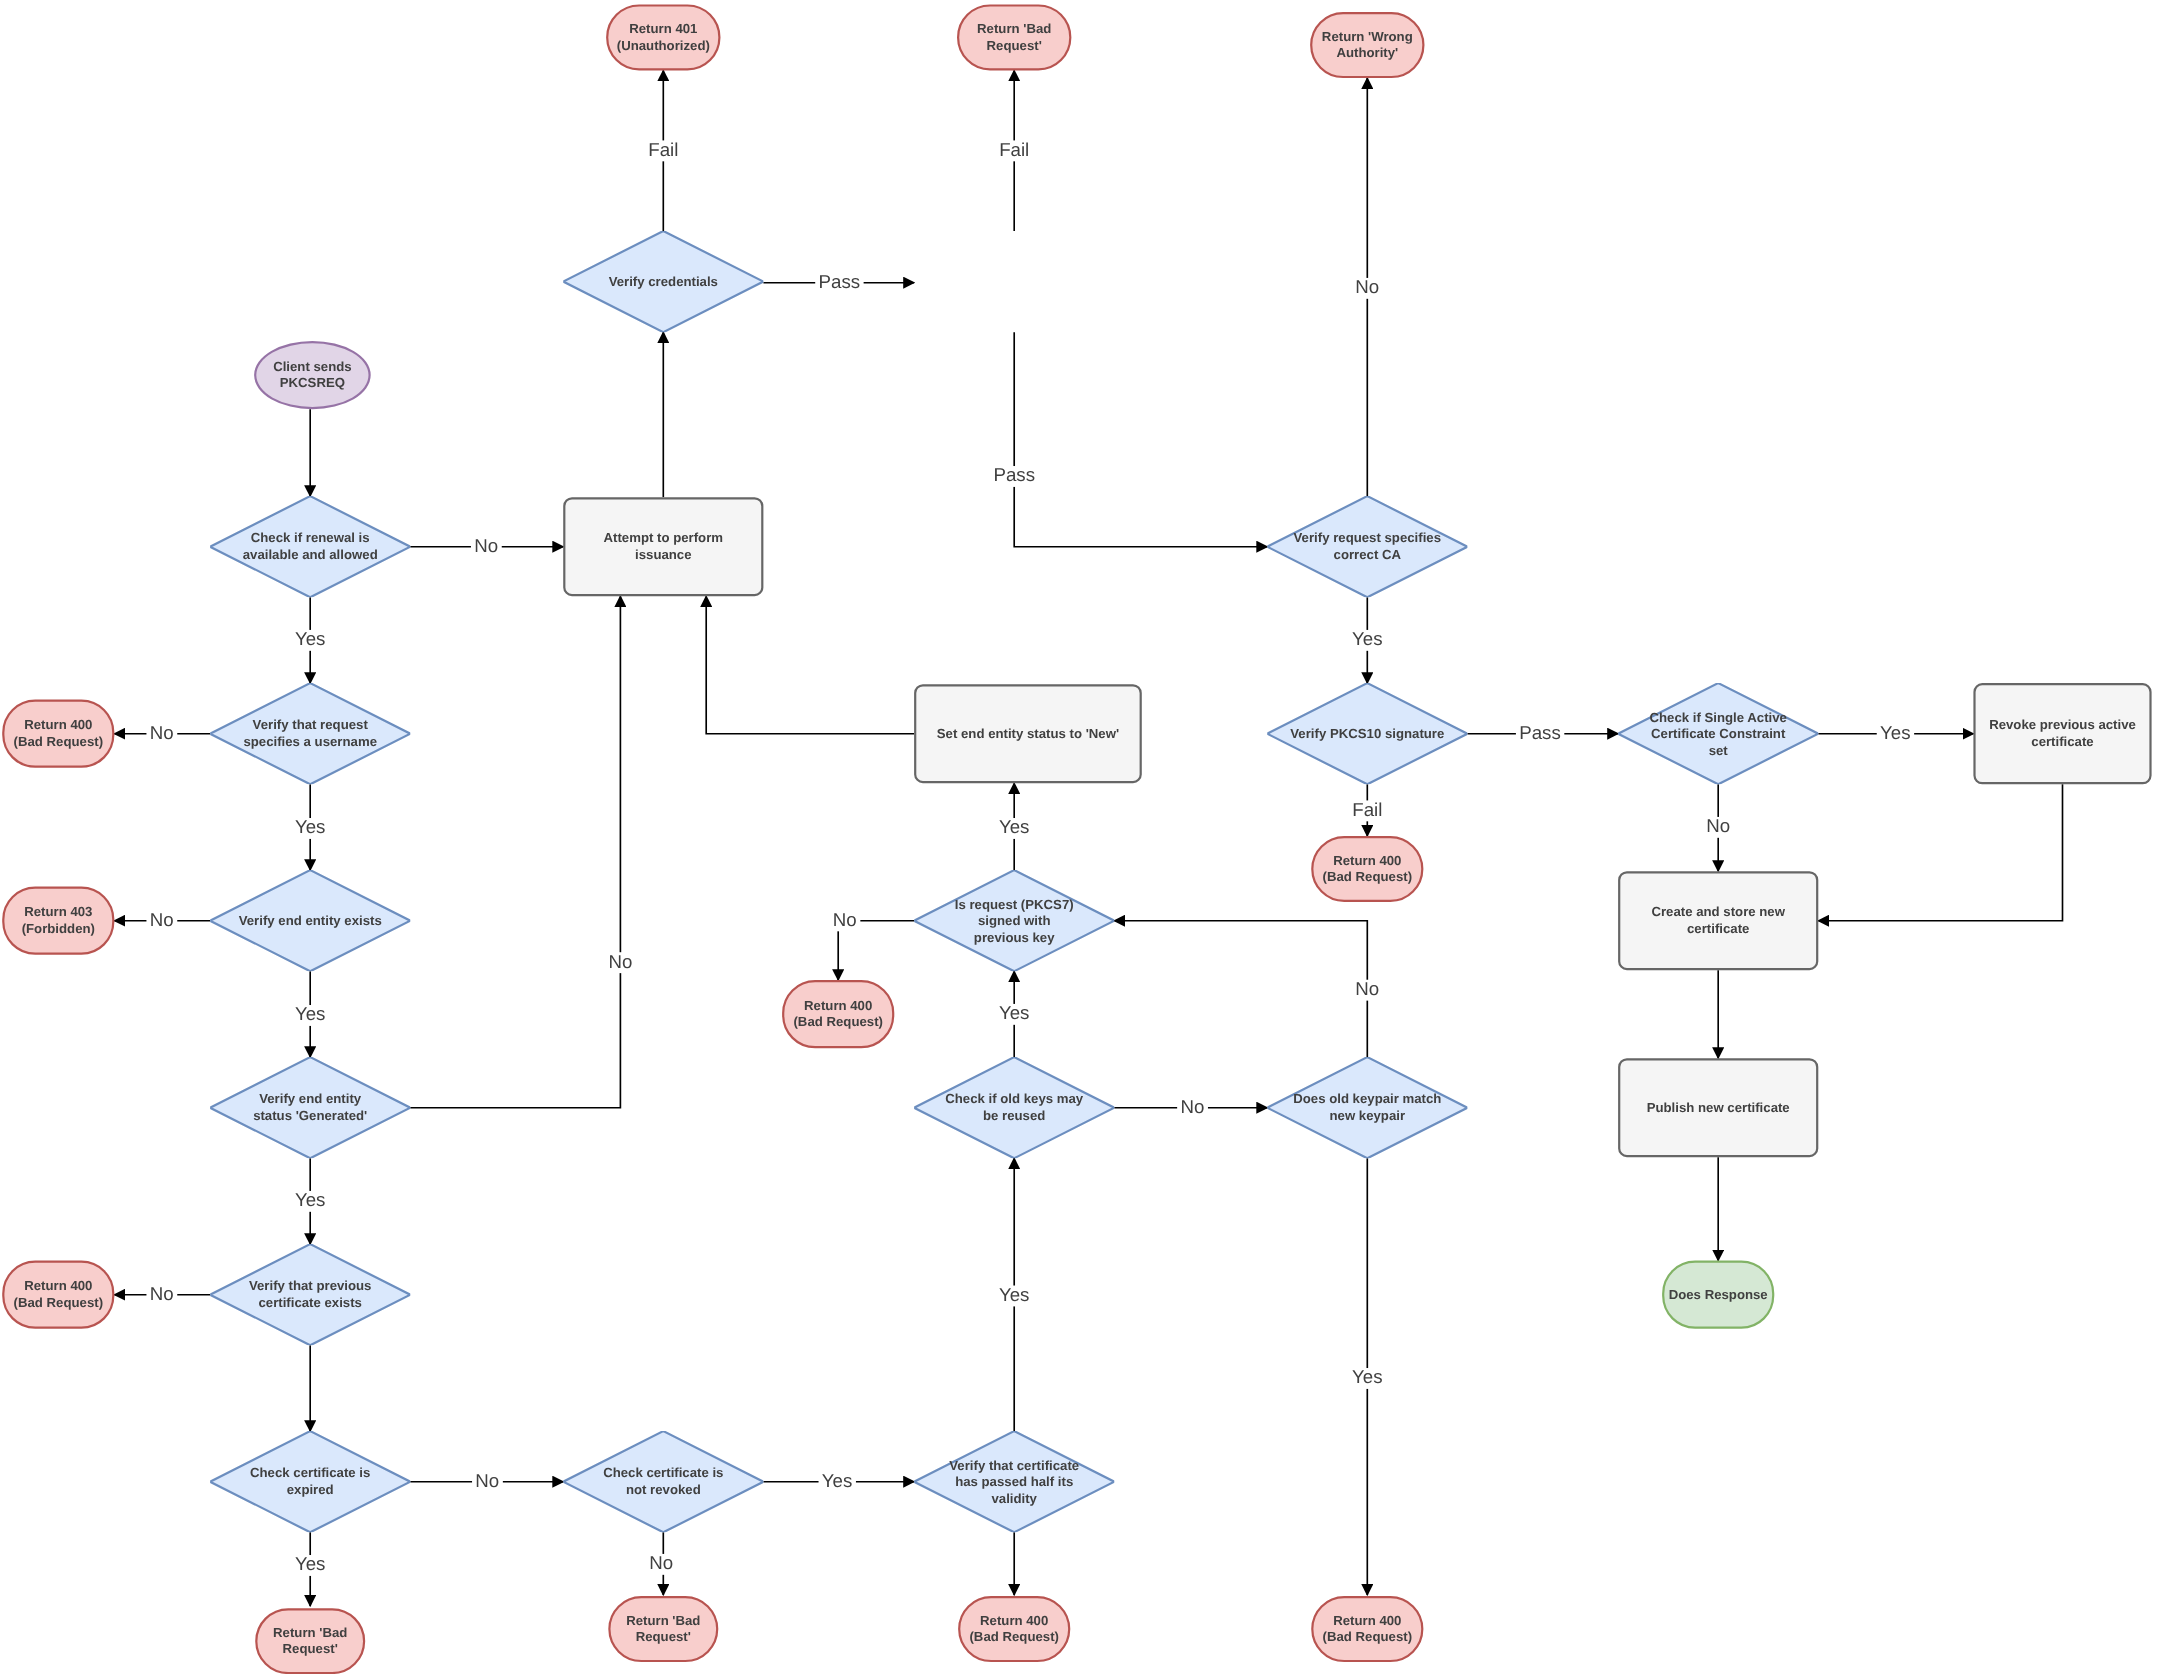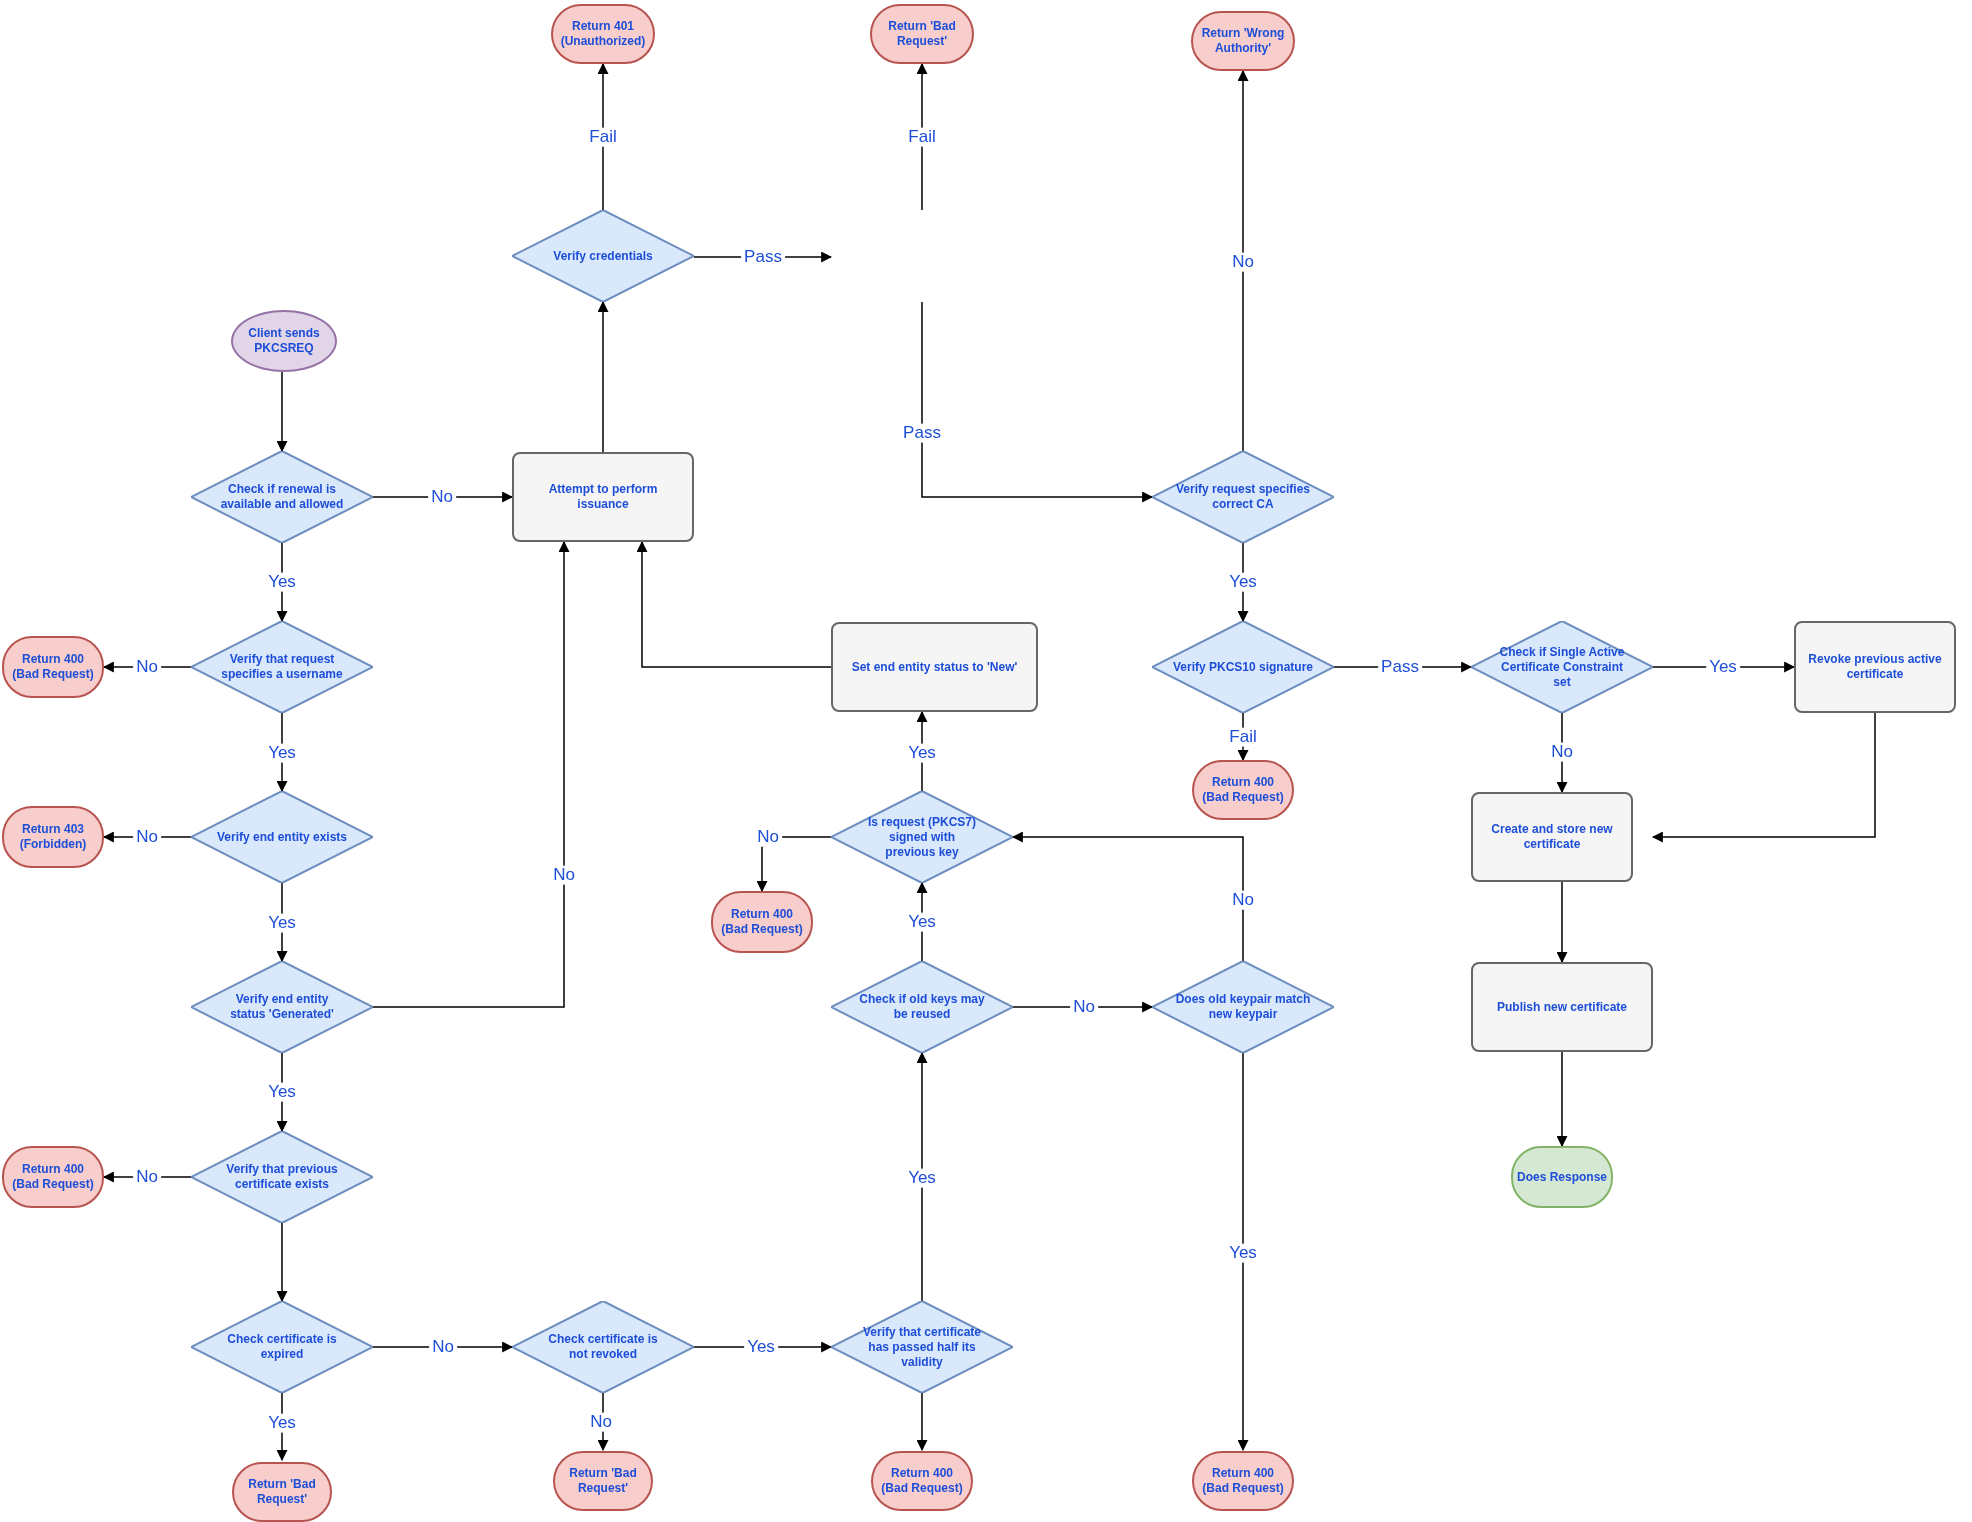--- a/index.html
+++ b/index.html
@@ -1,17 +1,17 @@
 <!DOCTYPE html>
 <html style="--c-decision_fill: #dae8fc; --c-decision_stroke: #6c8ebf; --c-terminal_fill: #f8cecc; --c-terminal_stroke: #b85450; --c-start_fill: #e1d5e7; --c-start_stroke: #9673a6; --c-process_fill: #f5f5f5; --c-process_stroke: #666666; --c-success_fill: #d5e8d4; --c-success_stroke: #82b366; --c-edge: #000000;"><head>
 <meta charset="utf-8">
 <style>
   html,body{margin:0;padding:0;background:#ffffff;}
   .canvas{position:relative;width:1972px;height:1522px;background:#ffffff;
-          font-family:"Liberation Sans",sans-serif;color:#1d4ed8;overflow:hidden;}
+          font-family:"Liberation Sans",sans-serif;color:#404040;overflow:hidden;}
   svg.edges{position:absolute;left:0;top:0;z-index:1;}
   svg.edges polyline{fill:none;stroke:#000;stroke-width:1.5;}
   .node{position:absolute;z-index:2;display:flex;align-items:center;justify-content:center;
         text-align:center;font-weight:bold;font-size:12px;line-height:1.25;
         white-space:pre-line;box-sizing:border-box;}
   .terminal{background:var(--c-terminal_fill);border:2px solid var(--c-terminal_stroke);border-radius:30px;}
   .start{background:var(--c-start_fill);border:2px solid var(--c-start_stroke);border-radius:50%;}
   .success{background:var(--c-success_fill);border:2px solid var(--c-success_stroke);border-radius:30px;}
   .process{background:var(--c-process_fill);border:2px solid var(--c-process_stroke);border-radius:8px;padding:0 8px;}
   .diamond{background:transparent;border:none;}
@@ -98,21 +98,21 @@
 (Bad Request)</div>
 
   <div class="node start" style="left:231px;top:310px;width:106px;height:62px">Client sends
 PKCSREQ</div>
   <div class="node success" style="left:1511px;top:1146px;width:102px;height:62px">Does Response</div>
 
   <div class="node process" style="left:512px;top:452px;width:182px;height:90px">Attempt to perform issuance</div>
   <div class="node process" style="left:831px;top:622px;width:207px;height:90px">Set end entity status to 'New'</div>
   <div class="node process" style="left:1794px;top:621px;width:162px;height:92px">Revoke previous active
 certificate</div>
-  <div class="node process" style="left:1471px;top:792px;width:162px;height:90px">Create and store new
+  <div class="node process" style="left:1471px;top:792px;width:182px;height:90px">Create and store new
 certificate</div>
   <div class="node process" style="left:1471px;top:962px;width:182px;height:90px">Publish new certificate</div>
 
   <div class="node diamond" style="left:512px;top:210px;width:182px;height:92px">
     <svg class="dshape" viewBox="0 0 182 92" preserveAspectRatio="none">
         <polygon points="0,46 91,0 182,46 91,92"></polygon>
       </svg>
     <span class="lbl">Verify credentials</span>
   </div>
   <div class="node diamond" style="left:191px;top:451px;width:182px;height:92px">

